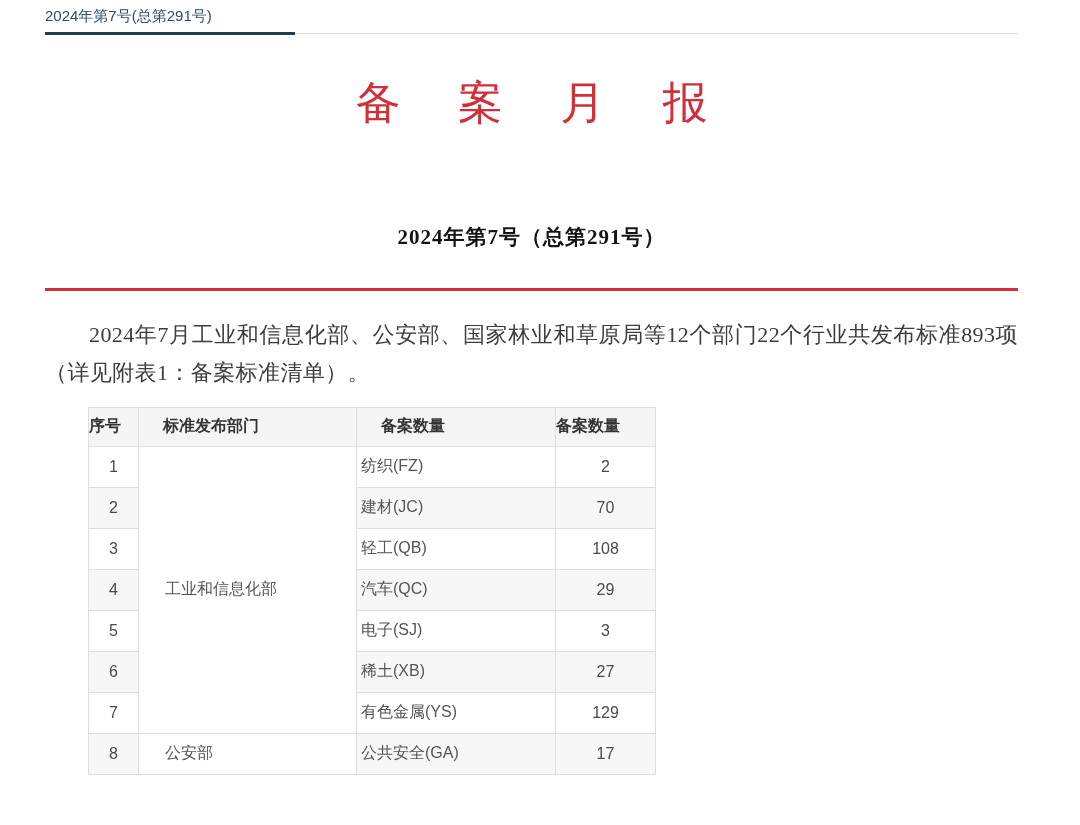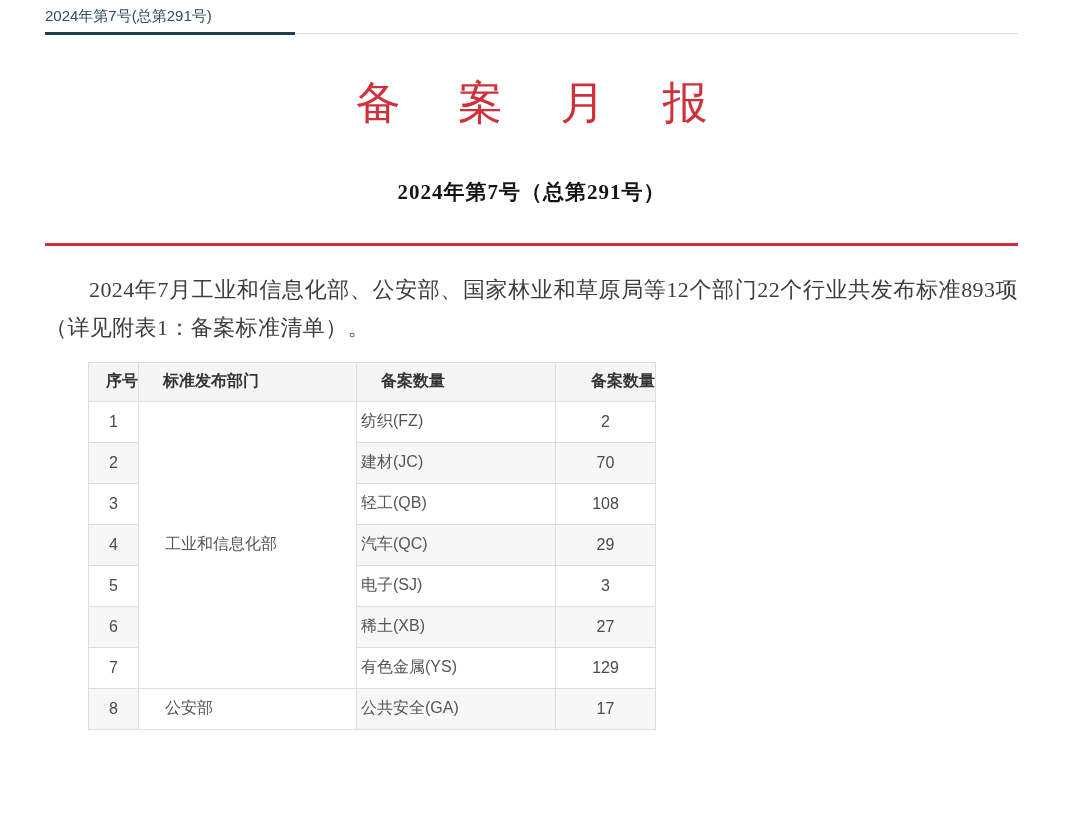--- a/index.html
+++ b/index.html
@@ -30,21 +30,21 @@
   
   .doc-title{
     margin-top:24px;text-align:center;color:var(--accent-red);
     font-size:47px;font-weight:700;letter-spacing:6px;text-indent:6px;line-height:1.15;
   }
   .doc-subtitle{
     margin-top:44px;text-align:center;color:var(--accent-red);
     font-size:45px;font-weight:400;word-spacing:46px;line-height:1.15;
   }
   .issue{
-    margin-top:48px;text-align:center;color:#141414;
+    margin-top:93px;text-align:center;color:#141414;
     font-size:21px;font-weight:700;letter-spacing:1px;
   }
   .red-rule{
     margin-top:37px;height:3px;border:none;background:var(--accent-red);width:100%;
   }
 
   .intro{
     margin-top:25px;font-size:22px;line-height:38px;color:#3d3d3d;
     text-indent:2em;letter-spacing:0.4px;text-align:justify;
   }
@@ -56,21 +56,21 @@
   }
   col.c-no{width:50px;}
   col.c-dept{width:218px;}
   col.c-field{width:199px;}
   col.c-count{width:100px;}
   th,td{border:1px solid var(--table-border);}
   thead th{
     height:39px;background:var(--header-bg);color:#333;font-weight:700;
     text-align:left;padding-left:24px;
   }
-  thead th.center{text-align:right;padding-left:0;}
+  thead th.center{text-align:left;padding-left:0;}
   tbody td{height:41px;color:#555;}
   td.no,td.count{text-align:center;color:#4a4a4a;}
   td.field{padding-left:4px;}
   td.dept{padding-left:26px;background:#ffffff;}
   tr.alt td{background:var(--stripe-bg);}
   tr.alt td.dept{background:#ffffff;}
 </style>
 </head>
 <body>
 

